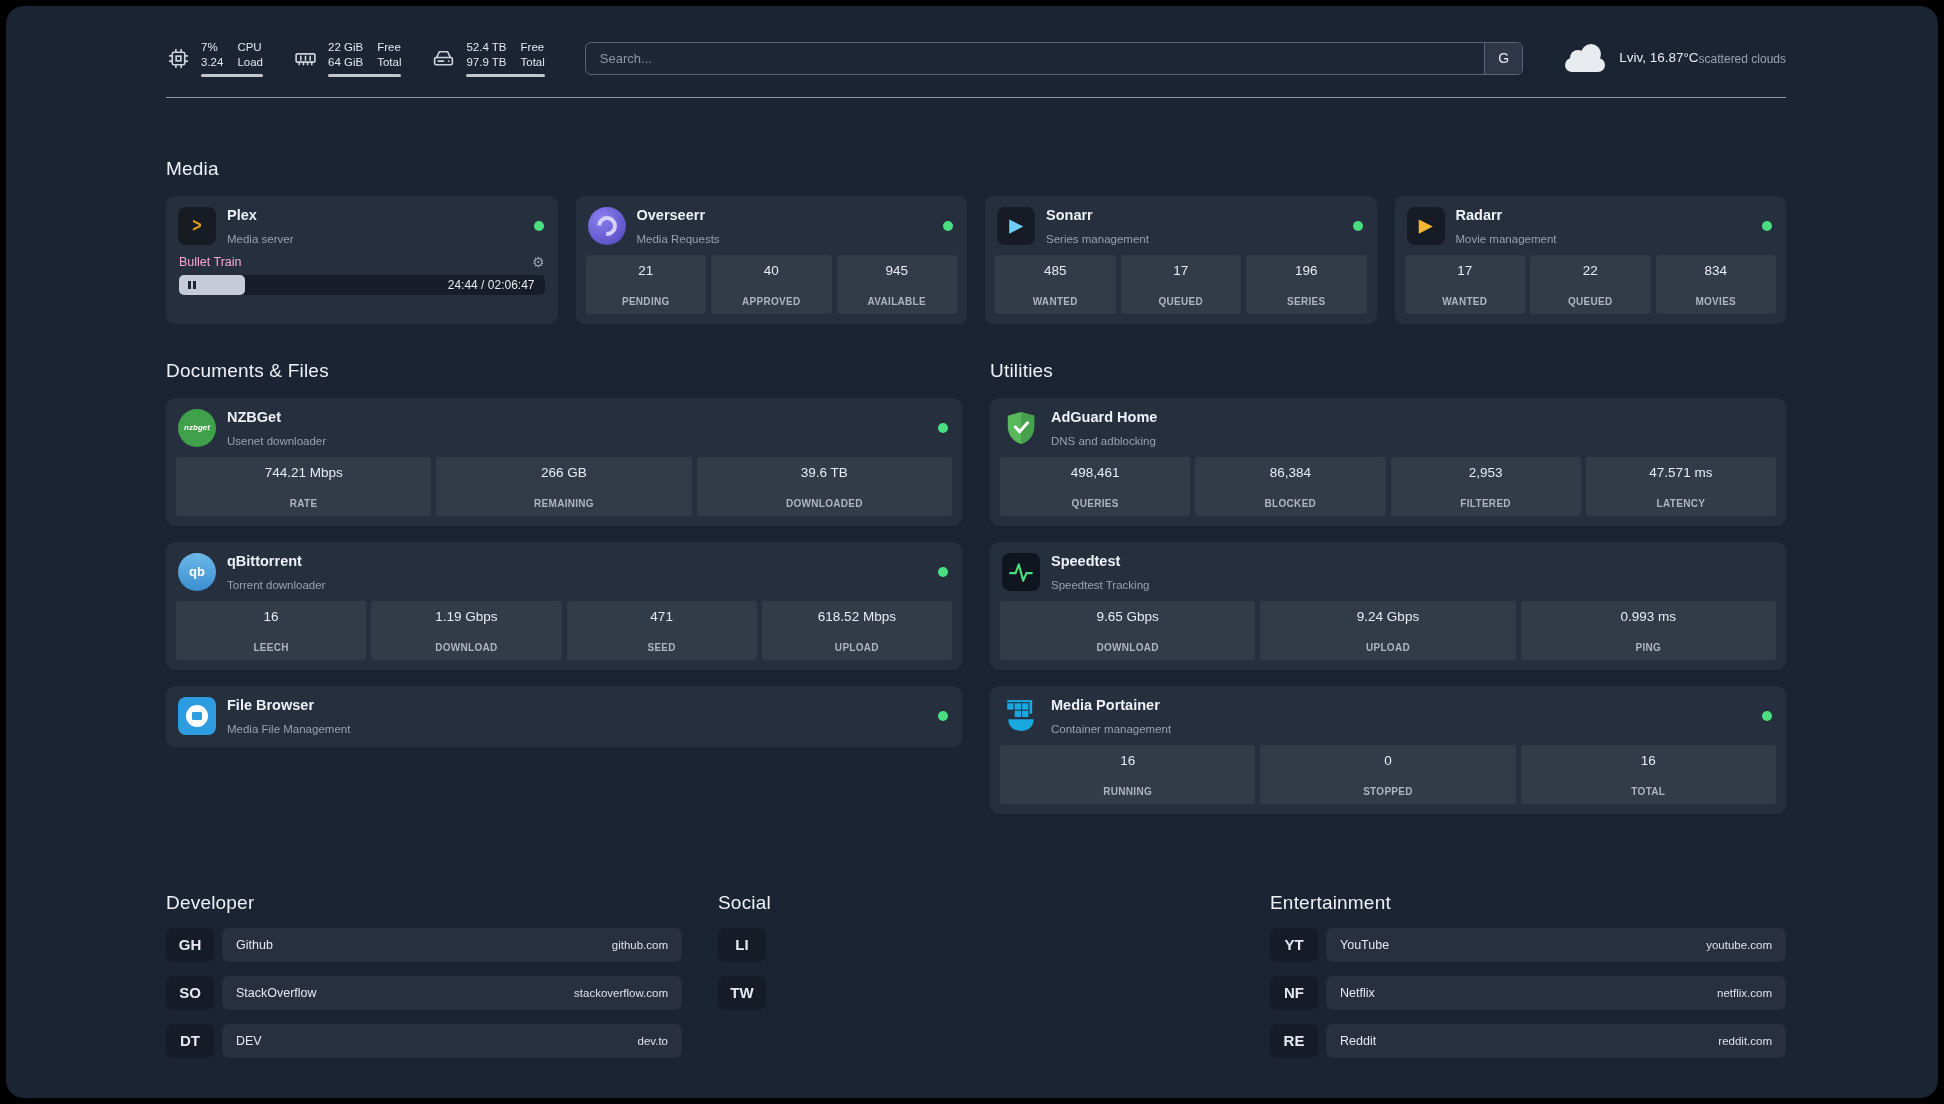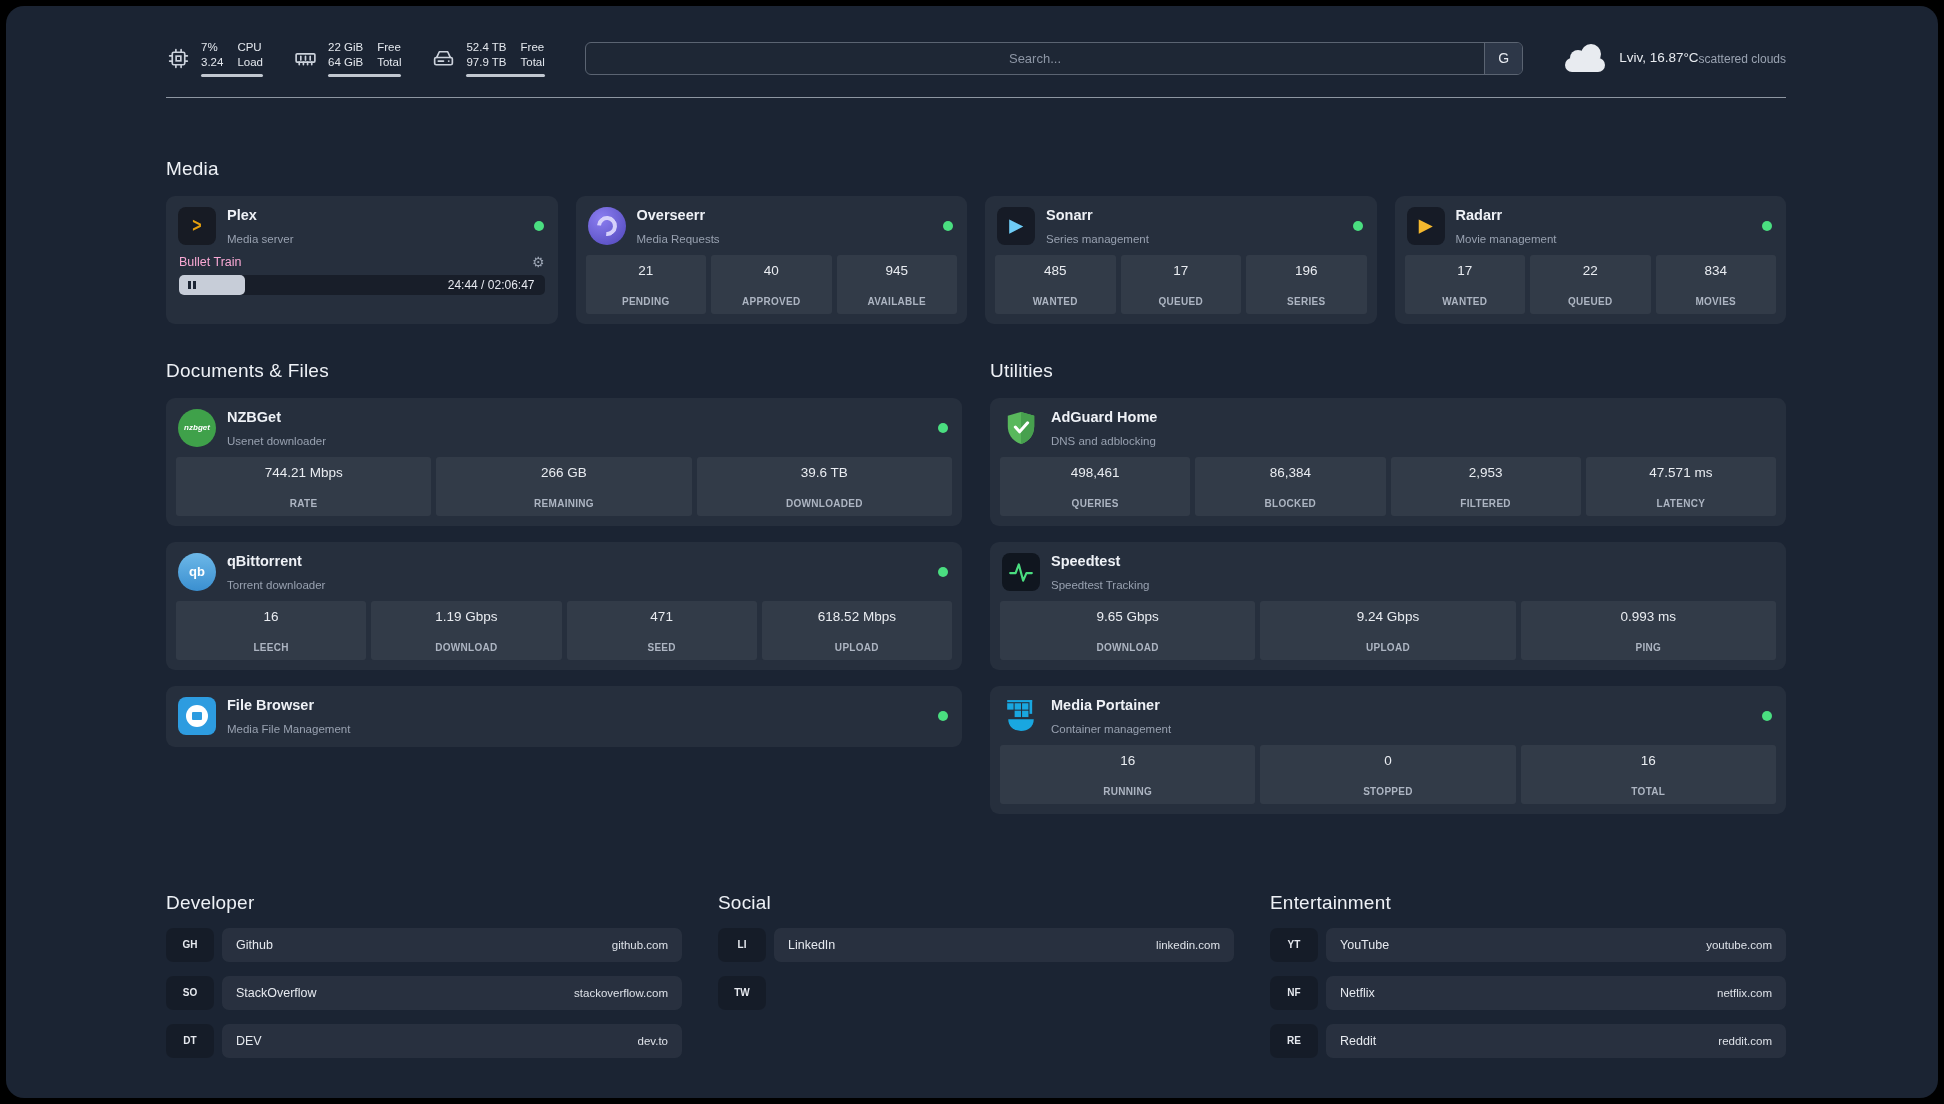--- a/index.html
+++ b/index.html
@@ -11,21 +11,21 @@
   .resources { display:flex; gap:30px; }
   .resource { display:flex; align-items:center; gap:10px; color:#d5dae2; }
   .res-icon { display:flex; align-items:center; }
   .res-icon svg { width:25px; height:25px; }
   .res-body { display:flex; flex-direction:column; }
   .res-cols { display:flex; gap:14px; }
   .res-col { display:flex; flex-direction:column; font-size:11.5px; line-height:1.3; color:#e4e8ee; }
   .res-bar { margin-top:4px; height:3px; border-radius:2px; background:rgba(222,228,236,0.85); }
 
   .searchwrap { flex:1; display:flex; align-items:stretch; margin:0 40px; height:33px; border:1px solid #5b6congratulations472; border:1px solid #5b6472; border-radius:6px; background:#1e2735; overflow:hidden; }
-  .search { flex:1; background:transparent; border:none; outline:none; color:#e6e9ef; padding:0 14px; font-size:13px; font-family:"Liberation Sans", sans-serif;text-align:center; }
+  .search { flex:1; background:transparent; border:none; outline:none; color:#e6e9ef; padding:0 14px; font-size:13px; font-family:"Liberation Sans", sans-serif; }
   .search::placeholder { color:#8d96a5; }
   .provider { width:38px; background:#2d3748; border:none; border-left:1px solid #5b6472; color:#e6e9ef; font-size:14px; cursor:pointer; font-family:"Liberation Sans", sans-serif; }
 
   .weather { display:flex; align-items:center; gap:12px; }
   .cloud { position:relative; width:44px; height:30px; display:block; }
   .cloud i { position:absolute; background:#e8ebf0; display:block; }
   .cloud .c1 { left:2px; bottom:1px; width:40px; height:14px; border-radius:8px; }
   .cloud .c2 { left:7px; bottom:7px; width:16px; height:16px; border-radius:50%; }
   .cloud .c3 { left:18px; bottom:9px; width:20px; height:20px; border-radius:50%; }
   .weather-text { display:flex; flex-direction:row; }
@@ -87,21 +87,21 @@
   .player-bar { position:relative; height:20px; background:rgba(9,13,21,0.5); border-radius:5px; display:flex; align-items:center; cursor:pointer; }
   .player-fill { width:18%; height:100%; background:#c7cdd8; border-radius:5px; display:flex; align-items:center; padding-left:9px; }
   .pause { display:flex; gap:2.5px; cursor:pointer; }
   .pause i { display:block; width:2.5px; height:8px; background:#1b2433; }
   .player-time { position:absolute; right:10px; font-size:12px; color:#e6e9ef; }
 
   
   .bookmarks { display:grid; grid-template-columns:repeat(3,1fr); gap:36px; margin-top:78px; align-items:start; }
   .bm-group .section-title { margin-bottom:6px; }
   .bm-row { display:flex; align-items:stretch; gap:8px; margin-top:14px; height:34px; cursor:pointer; }
-  .bm-abbr { width:48px; display:flex; align-items:center; justify-content:center; background:rgba(0,0,0,0.20); border-radius:7px; color:#e6e9ef; font-size:10px; font-weight:600; flex-shrink:0; }
+  .bm-abbr { width:48px; display:flex; align-items:center; justify-content:center; background:rgba(0,0,0,0.20); border-radius:7px; color:#e6e9ef; font-size:15px; font-weight:600; flex-shrink:0; }
   .bm-pill { flex:1; display:flex; align-items:center; justify-content:space-between; background:rgba(255,255,255,0.06); border-radius:7px; padding:0 14px; }
   .bm-name { font-size:12.5px; color:#e6e9ef; }
   .bm-domain { font-size:11.5px; color:#dde1e8; }
 </style>
 </head>
 <body>
 
 <div class="screen">
 
   <header class="topbar">
@@ -529,24 +529,20 @@
           <span class="bm-name">DEV</span>
           <span class="bm-domain">dev.to</span>
         </span>
       </div>
     </section>
 
     <section class="bm-group">
       <h2 class="section-title">Social</h2>
       <div class="bm-row">
         <span class="bm-abbr">LI</span>
-        <span class="bm-pill">
-          <span class="bm-name">LinkedIn</span>
-          <span class="bm-domain">linkedin.com</span>
-        </span>
       </div>
       <div class="bm-row">
         <span class="bm-abbr">TW</span>
       </div>
     </section>
 
     <section class="bm-group">
       <h2 class="section-title">Entertainment</h2>
       <div class="bm-row">
         <span class="bm-abbr">YT</span>

